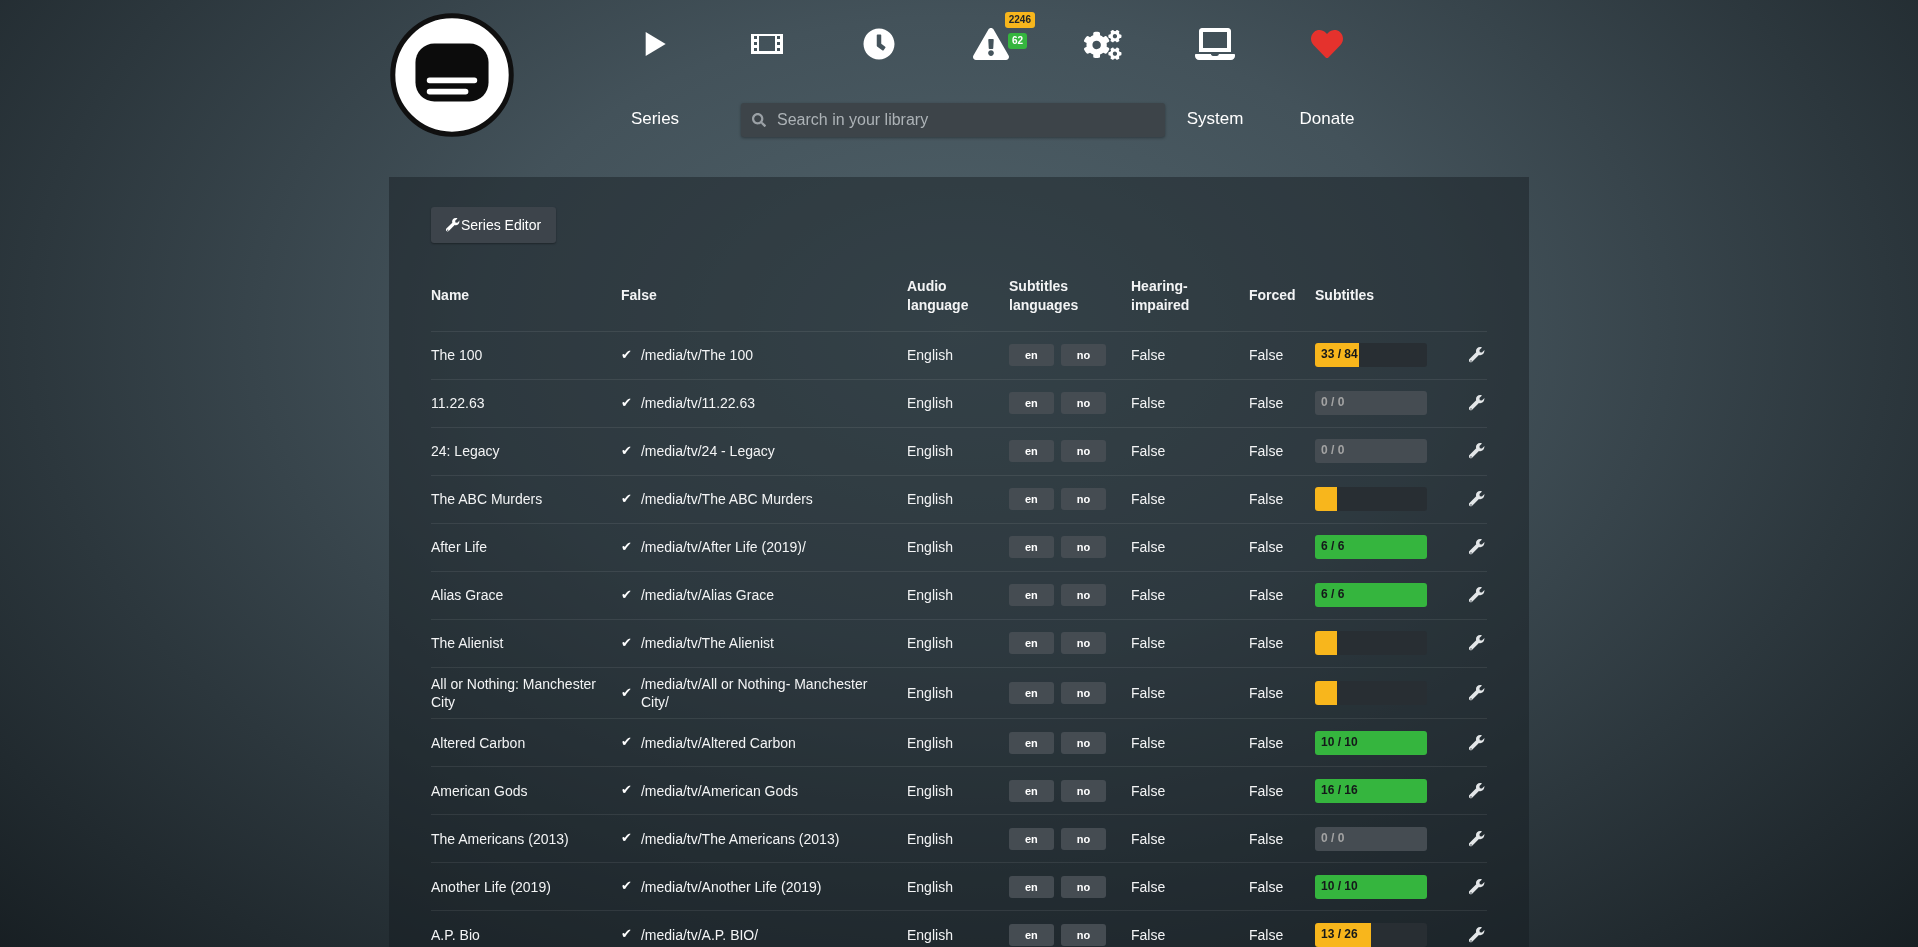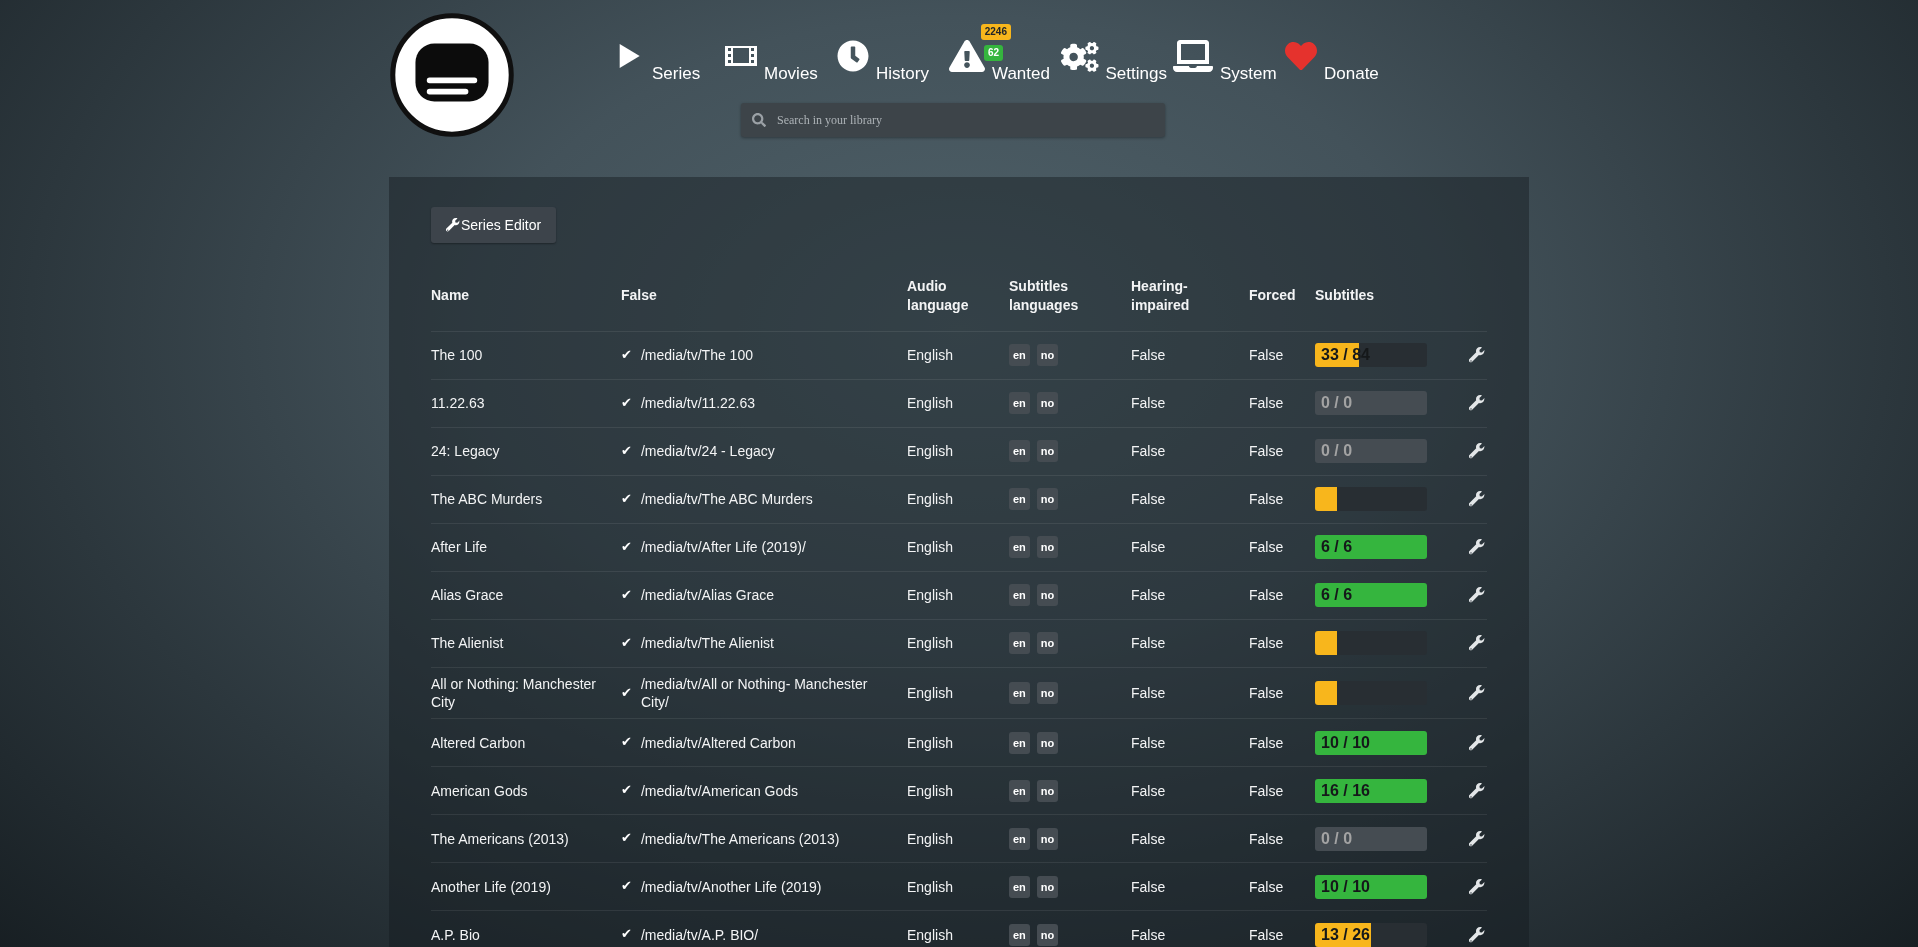--- a/index.html
+++ b/index.html
@@ -13,39 +13,39 @@
       #4f6169 0%, #43525a 32%, #2c373d 62%, #161d21 92%, #0e1418 100%);
   }
   .inner { width:1140px; margin:0 auto; position:relative; height:100%; }
 
   
   header { position:relative; height:177px; }
   .logo { position:absolute; top:12px; left:0; width:126px; height:126px; cursor:pointer; }
   .logo svg { width:100%; height:100%; }
 
   nav { position:absolute; top:22px; left:224px; display:flex; gap:28px; }
-  .nav-item { width:84px; display:flex; align-items:center; gap:7px;
+  .nav-item { width:84px; display:flex; flex-direction:column; align-items:center; gap:7px;
     color:#ffffff; text-decoration:none; cursor:pointer; }
   .nav-icon { height:38px; display:flex; align-items:flex-end; justify-content:center; position:relative; }
   .nav-icon svg { height:32px; fill:#ffffff; display:block; }
   .nav-icon.wide svg { height:30px; }
   .nav-icon .heart { fill:#e5322d; }
   .nav-label { font-size:17px;margin-top:42px; }
 
   .badge { position:absolute; font-size:10px; font-weight:bold; padding:3px 4px;
     border-radius:3px; line-height:1; }
   .badge-yellow { top:-10px; right:-26px; background:#f8b61c; color:#212529; }
   .badge-green  { top:11px;  right:-18px; background:#35b53e; color:#ffffff;text-align:right; }
 
   .searchbar { position:absolute; top:103px; left:352px; width:424px; height:34px;
     background:#3d4449; border-radius:3px; display:flex; align-items:center;
     padding:0 11px; box-shadow:0 1px 3px rgba(0,0,0,.35); }
   .searchbar svg { width:14px; height:14px; fill:#9ba1a6; margin-right:9px; flex:none; }
   .searchbar input { flex:1; background:transparent; border:none; outline:none;
-    color:#d4d8da; font-size:12px; font-family:Liberation Serif, serif; }
+    color:#d4d8da; font-size:16px; font-family:Liberation Sans, sans-serif; }
   .searchbar input::placeholder { color:#adb3b7; }
 
   
   .panel { background:rgba(21,27,31,0.45); min-height:770px; padding:30px 42px 40px; }
 
   .editor-btn { display:inline-flex; align-items:center; gap:1px; background:#3d444b;
     color:#fff; border:none; border-radius:3px; padding:10px 15px; font-size:14px;
     font-family:inherit; cursor:pointer; box-shadow:0 1px 2px rgba(0,0,0,.35); }
   .editor-btn svg { width:14px; height:14px; fill:#fff; }
 
@@ -54,30 +54,30 @@
     grid-template-columns:190px 286px 102px 122px 118px 66px 132px 40px;
     align-items:center; }
   .thead { padding:4px 0 16px; font-weight:bold; font-size:14px; line-height:1.35; }
   .th { padding-right:14px; }
   .tr { border-top:1px solid rgba(255,255,255,0.08); min-height:48px; padding:7px 0; }
   .td { font-size:14px; padding-right:14px; line-height:1.3; }
   .col-path { display:flex; align-items:center; gap:9px; }
   .check { font-size:13px; color:#ffffff; flex:none; }
 
   .lang-badge { display:inline-block; background:#454c52; color:#fff; font-size:11px;
-    font-weight:bold; padding:4px 4px; border-radius:3px; margin-right:7px; }
+    font-weight:bold; padding:4px 16px; border-radius:3px; margin-right:7px; }
 
   .bar { position:relative; width:112px; height:24px; background:#282e33;
     border-radius:3px; overflow:hidden; }
   .fill { height:100%; }
   .bar.warning  .fill { background:#f8b61c; }
   .bar.success  .fill { background:#35b53e; }
   .bar.disabled .fill { background:#454c52; }
   .plabel { position:absolute; left:6px; top:50%; transform:translateY(-50%);
-    font-size:16px; font-weight:bold; color:#15181a; white-space:nowrap; }
+    font-size:12px; font-weight:bold; color:#15181a; white-space:nowrap; }
   .bar.disabled .plabel { color:#a3a3a3; }
 
   .col-edit { text-align:right; padding-right:0; }
   .row-edit { background:transparent; border:none; cursor:pointer; padding:4px 2px; }
   .row-edit svg { width:16px; height:16px; fill:#e3e6e8; display:block; }
 </style>
 </head>
 <body>
 
 <div class="inner">

